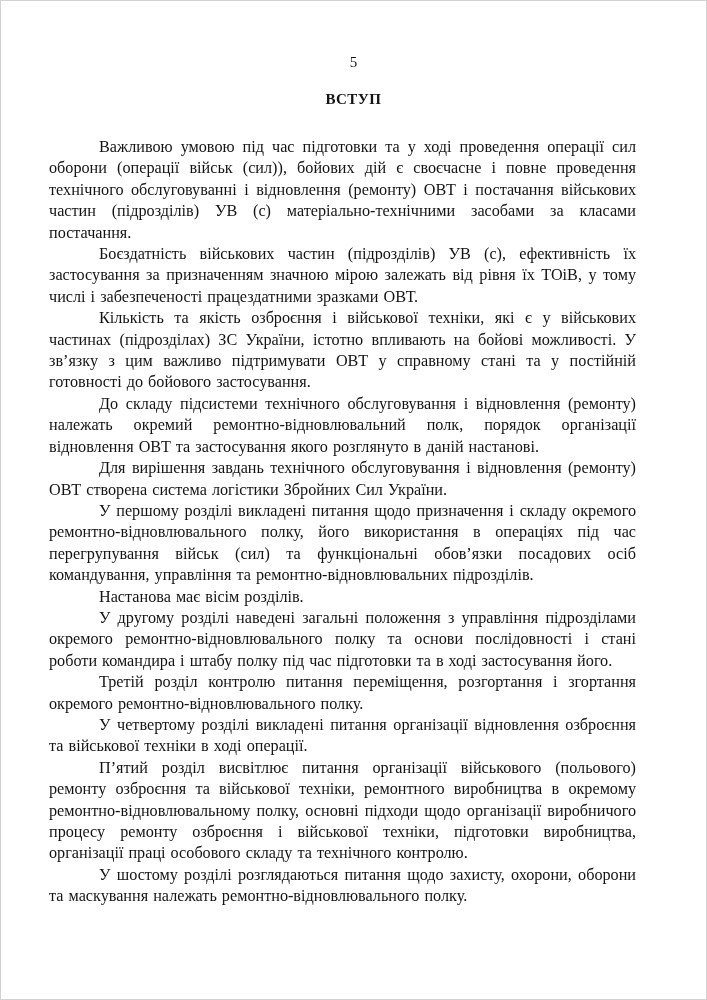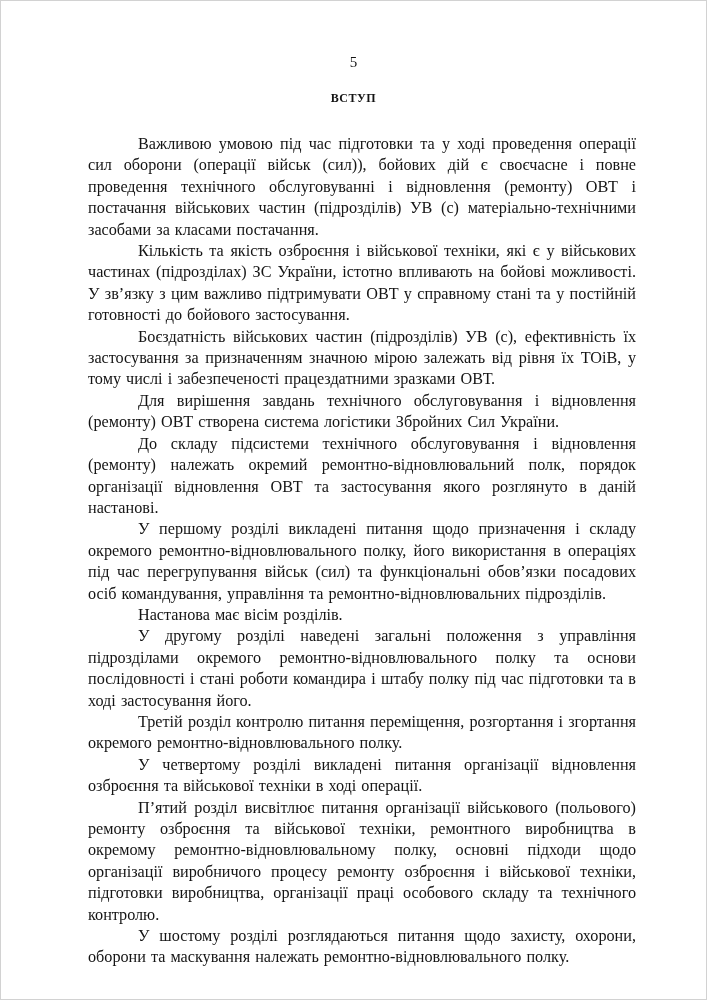--- a/index.html
+++ b/index.html
@@ -20,50 +20,50 @@
   }
   .page-number {
     text-align: center;
     padding-top: 54px;
     font-size: 15px;
     line-height: 1;
   }
   .doc-title {
     text-align: center;
     font-weight: bold;
-    font-size: 12px;
+    font-size: 15px;
     letter-spacing: 0.5px;
     margin: 22px 0 0 0;
     line-height: 1;
   }
   .content {
-    margin: 30px 70px 0 87px;
+    margin: 30px 70px 0 48px;
     text-align: justify;
     font-size: 16.2px;
     line-height: 21.4px;
   }
   .content p.para {
     margin: 0;
     padding: 0;
     text-indent: 50px;
     word-spacing: 1px;
   }
 </style>
 </head>
 <body>
 
 <div class="page">
   <div class="page-number">5</div>
   <h1 class="doc-title">ВСТУП</h1>
   <div class="content">
       <p class="para">Важливою умовою під час підготовки та у ході проведення операції сил оборони (операції військ (сил)), бойових дій є своєчасне і повне проведення технічного обслуговуванні і відновлення (ремонту) ОВТ і постачання військових частин (підрозділів) УВ (с) матеріально-технічними засобами за класами постачання.</p>
+      <p class="para">Боєздатність військових частин (підрозділів) УВ (с), ефективність їх застосування за призначенням значною мірою залежать від рівня їх ТОіВ, у тому числі і забезпеченості працездатними зразками ОВТ.</p>
       <p class="para">Кількість та якість озброєння і військової техніки, які є у військових частинах (підрозділах) ЗС України, істотно впливають на бойові можливості. У зв’язку з цим важливо підтримувати ОВТ у справному стані та у постійній готовності до бойового застосування.</p>
-      <p class="para">Боєздатність військових частин (підрозділів) УВ (с), ефективність їх застосування за призначенням значною мірою залежать від рівня їх ТОіВ, у тому числі і забезпеченості працездатними зразками ОВТ.</p>
+      <p class="para">До складу підсистеми технічного обслуговування і відновлення (ремонту) належать окремий ремонтно-відновлювальний полк, порядок організації відновлення ОВТ та застосування якого розглянуто в даній настанові.</p>
       <p class="para">Для вирішення завдань технічного обслуговування і відновлення (ремонту) ОВТ створена система логістики Збройних Сил України.</p>
-      <p class="para">До складу підсистеми технічного обслуговування і відновлення (ремонту) належать окремий ремонтно-відновлювальний полк, порядок організації відновлення ОВТ та застосування якого розглянуто в даній настанові.</p>
       <p class="para">У першому розділі викладені питання щодо призначення і складу окремого ремонтно-відновлювального полку, його використання в операціях під час перегрупування військ (сил) та функціональні обов’язки посадових осіб командування, управління та ремонтно-відновлювальних підрозділів.</p>
       <p class="para">Настанова має вісім розділів.</p>
       <p class="para">У другому розділі наведені загальні положення з управління підрозділами окремого ремонтно-відновлювального полку та основи послідовності і стані роботи командира і штабу полку під час підготовки та в ході застосування його.</p>
       <p class="para">Третій розділ контролю питання переміщення, розгортання і згортання окремого ремонтно-відновлювального полку.</p>
       <p class="para">У четвертому розділі викладені питання організації відновлення озброєння та військової техніки в ході операції.</p>
       <p class="para">П’ятий розділ висвітлює питання організації військового (польового) ремонту озброєння та військової техніки, ремонтного виробництва в окремому ремонтно-відновлювальному полку, основні підходи щодо організації виробничого процесу ремонту озброєння і військової техніки, підготовки виробництва, організації праці особового складу та технічного контролю.</p>
       <p class="para">У шостому розділі розглядаються питання щодо захисту, охорони, оборони та маскування належать ремонтно-відновлювального полку.</p>
     </div>
 </div>
 

